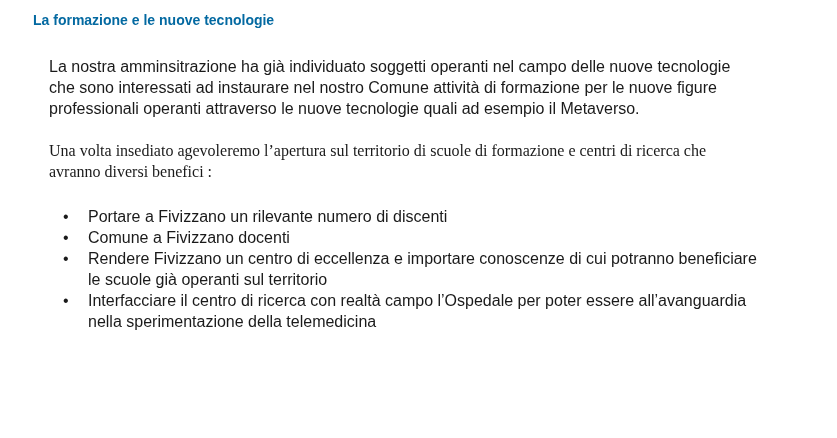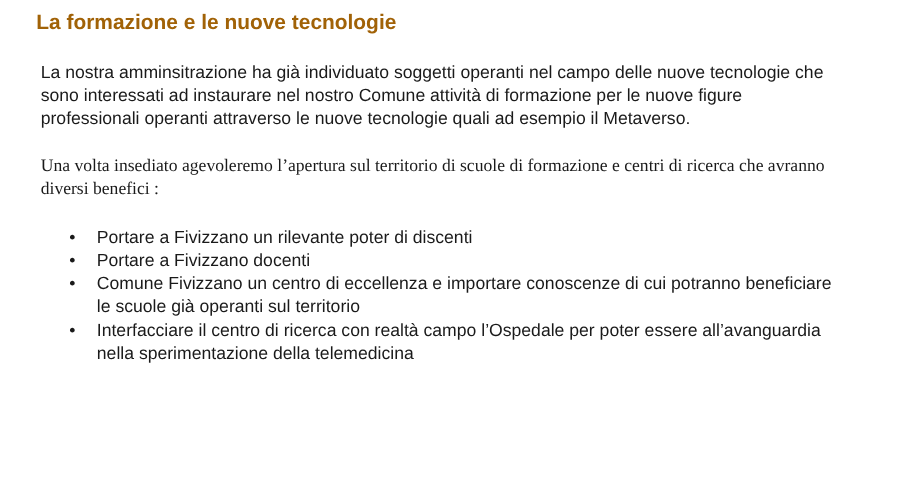--- a/index.html
+++ b/index.html
@@ -19,27 +19,27 @@
     width: 837px;
     height: 438px;
     padding: 9px 0 0 33px;
     background: #ffffff;
   }
   .content {
     width: 735px;
   }
   .doc-title {
     margin: 0;
-    font-size: 19px;
+    font-size: 14px;
     line-height: 23px;
     font-weight: bold;
-    color: #a16207;
+    color: #0369a1;
   }
   .para {
-    margin: 4px;
+    margin: 16px;
     font-size: 16px;
     line-height: 21px;
   }
   .para-1 { margin-top: 24px; }
   .para-2 { margin-top: 21px; font-family: Liberation Serif, serif; }
   .bullets {
     list-style: none;
     margin: 24px 0 0 0;
     padding: 0 0 0 55px;
     font-size: 16px;
@@ -64,29 +64,29 @@
 
     <h1 class="doc-title">La formazione e le nuove tecnologie</h1>
 
     <p class="para para-1">La nostra amminsitrazione ha già individuato soggetti operanti nel campo delle nuove tecnologie che sono interessati ad instaurare nel nostro Comune attività di formazione per le nuove figure professionali operanti attraverso le nuove tecnologie quali ad esempio il Metaverso.</p>
 
     <p class="para para-2">Una volta insediato agevoleremo l’apertura sul territorio di scuole di formazione e centri di ricerca che avranno diversi benefici :</p>
 
     <ul class="bullets">
       <li>
         <span class="bullet-glyph">•</span>
-        <span>Portare a Fivizzano un rilevante poter di discenti</span>
+        <span>Portare a Fivizzano un rilevante numero di discenti</span>
       </li>
       <li>
         <span class="bullet-glyph">•</span>
-        <span>Portare a Fivizzano docenti</span>
+        <span>Comune a Fivizzano docenti</span>
       </li>
       <li>
         <span class="bullet-glyph">•</span>
-        <span>Comune Fivizzano un centro di eccellenza e importare conoscenze di cui potranno beneficiare le scuole già operanti sul territorio</span>
+        <span>Rendere Fivizzano un centro di eccellenza e importare conoscenze di cui potranno beneficiare le scuole già operanti sul territorio</span>
       </li>
       <li>
         <span class="bullet-glyph">•</span>
         <span>Interfacciare il centro di ricerca con realtà campo l’Ospedale per poter essere all’avanguardia nella sperimentazione della telemedicina</span>
       </li>
     </ul>
 
   </div>
 </div>
 

